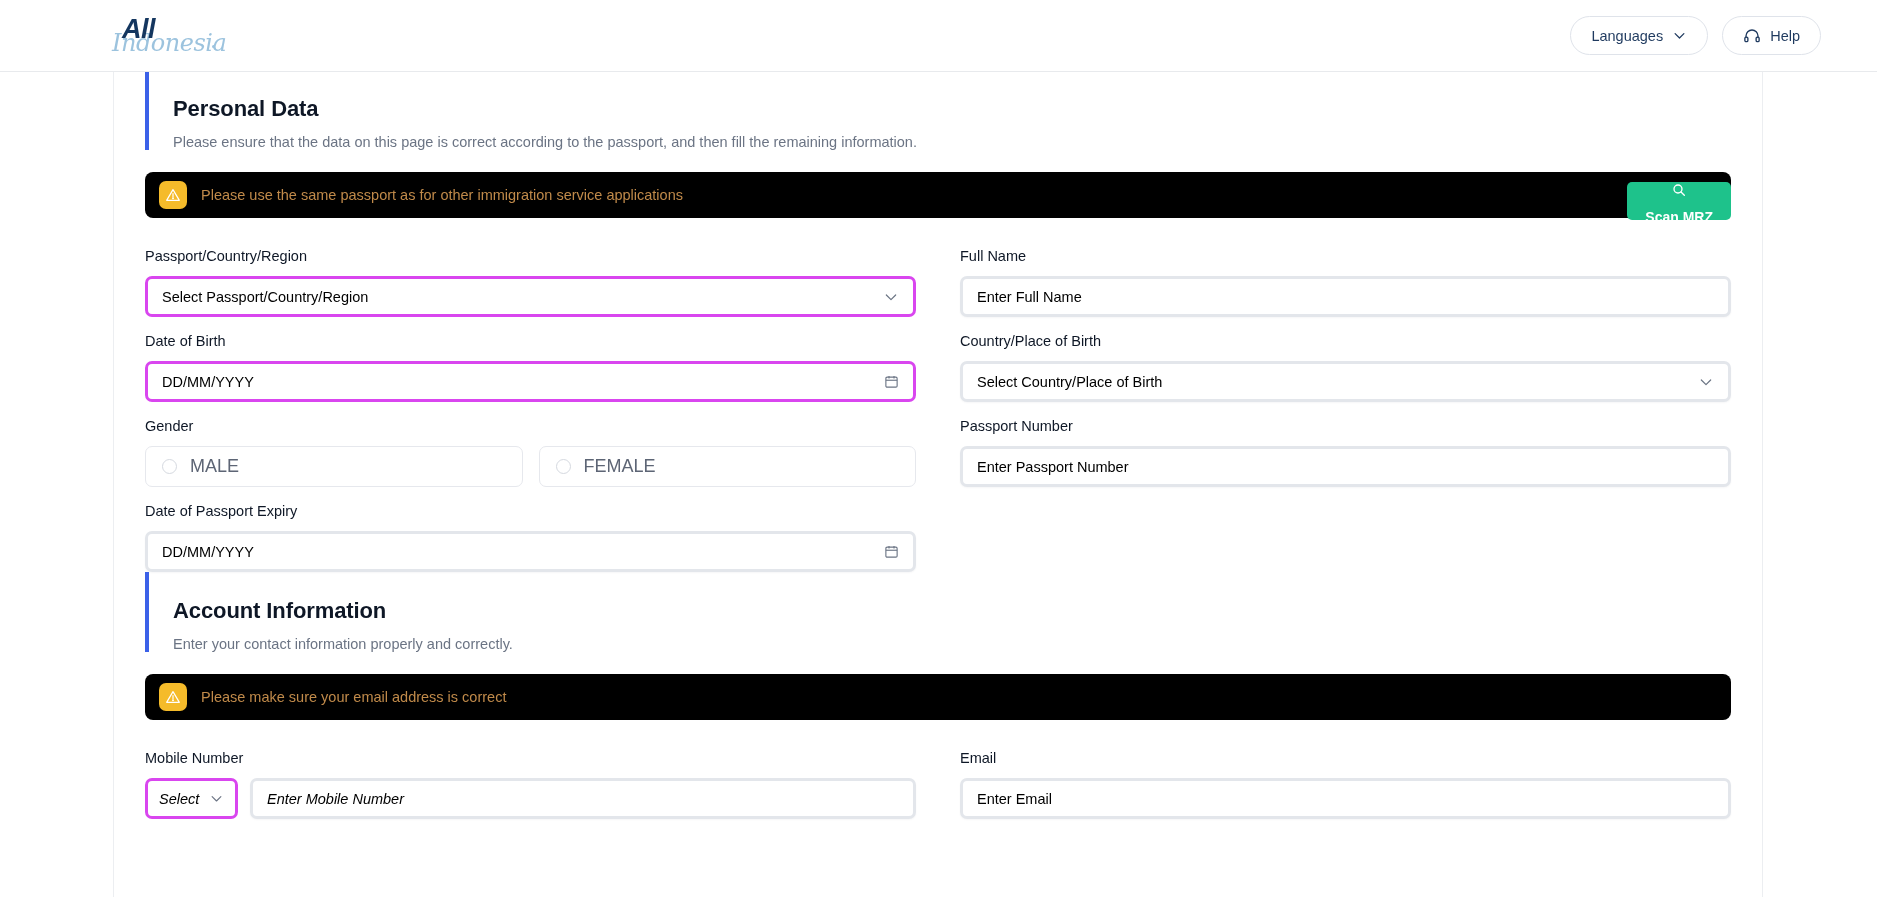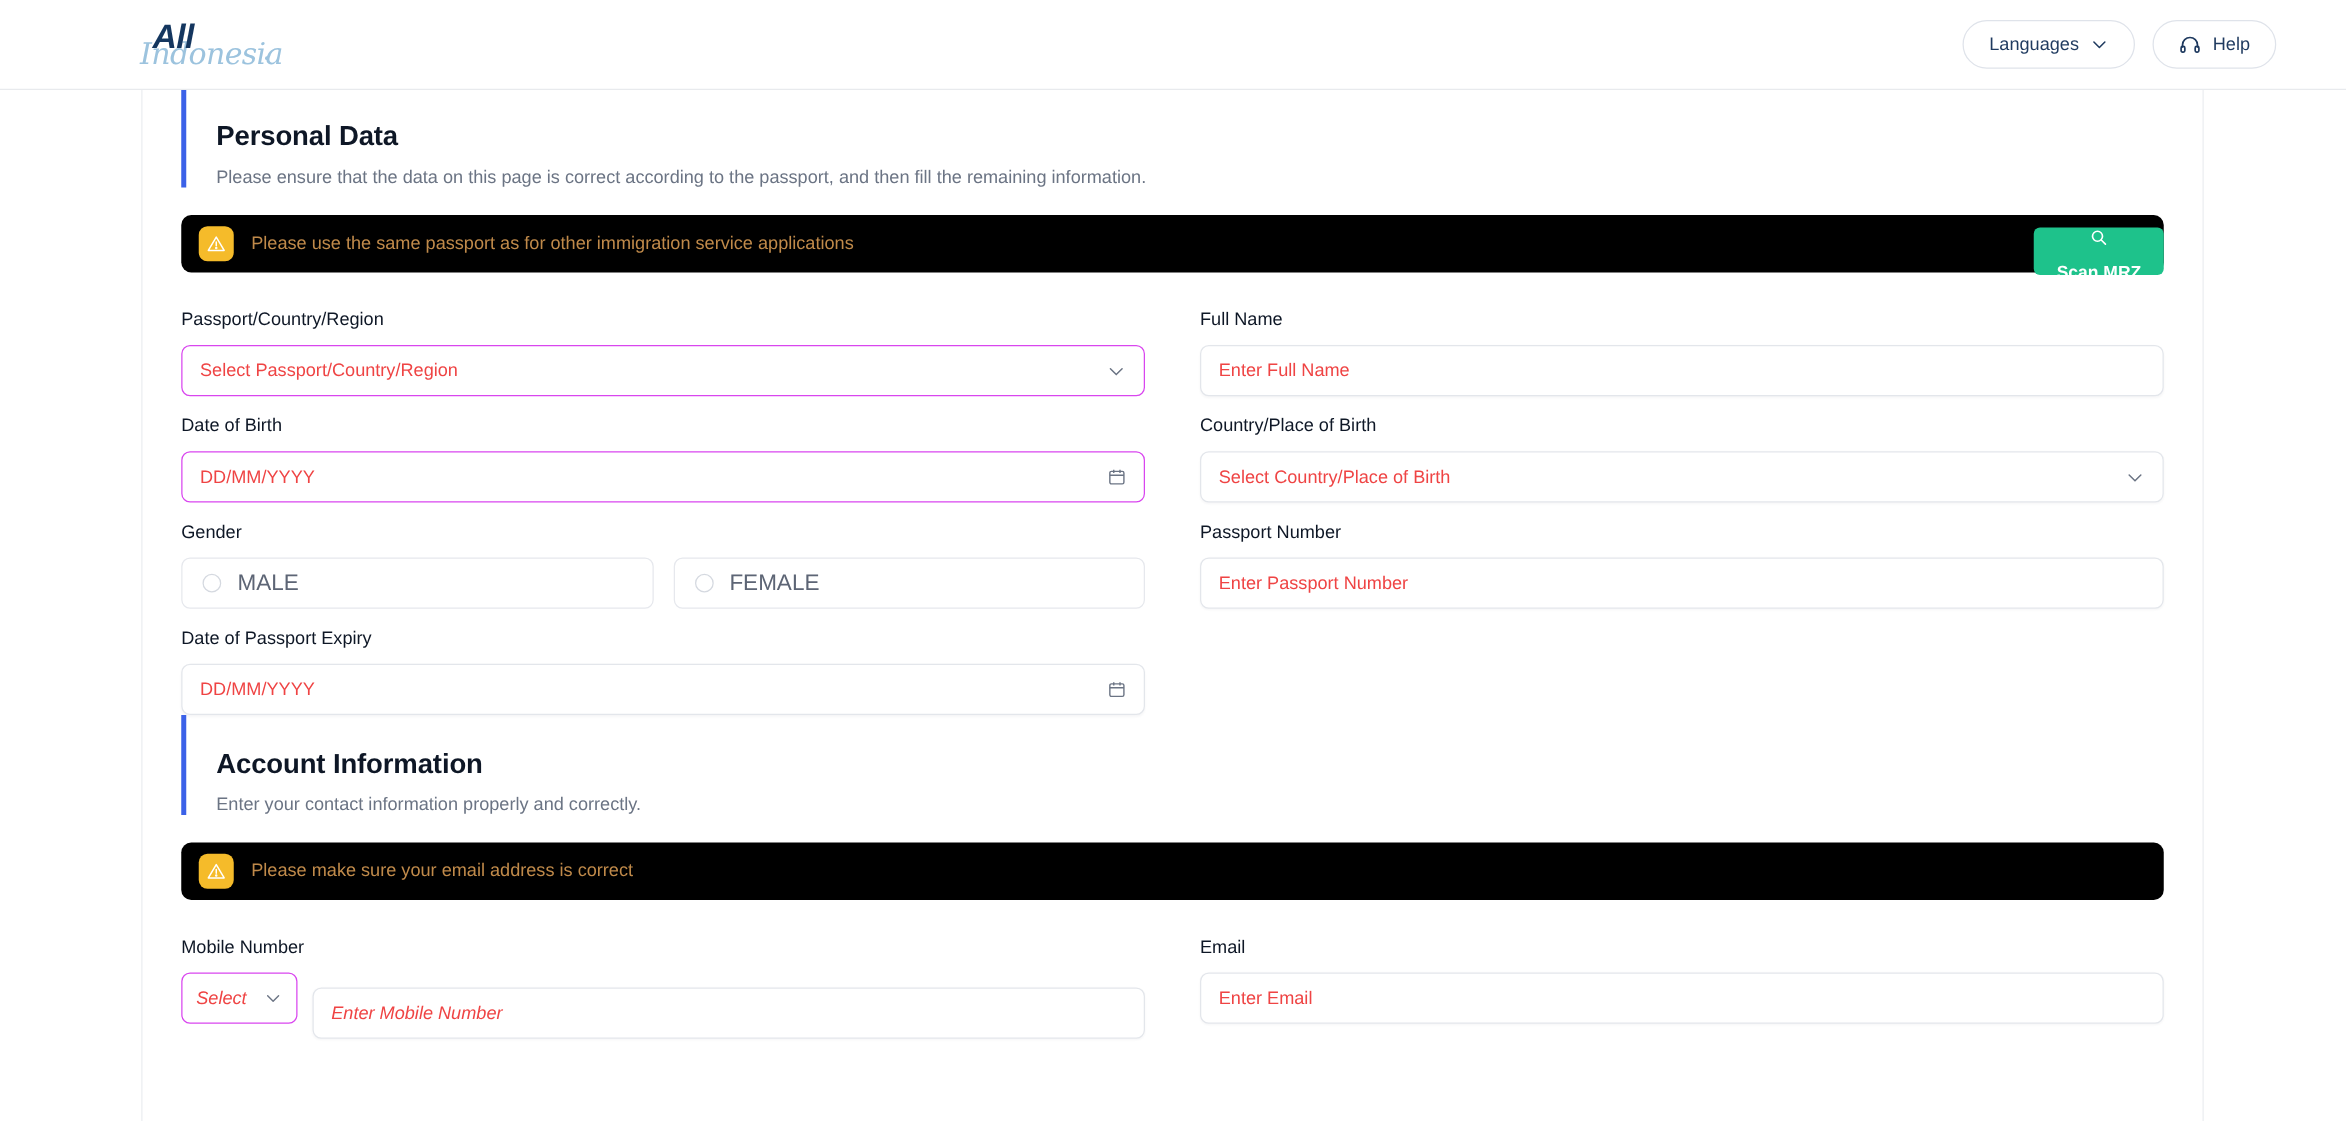--- a/index.html
+++ b/index.html
@@ -165,31 +165,31 @@
   .field { padding-top: 16px; }
   .field-label {
     font-size: 14.5px;
     color: #0e1726;
     margin-bottom: 12px;
     display: block;
   }
   .control {
     position: relative;
     height: 41px;
-    border: 1px solid #d946ef;
+    border: 3px solid #d946ef;
     border-radius: 7px;
     background: #fff;
     display: flex;
     align-items: center;
     padding: 0 14px;
     font-size: 14.5px;
-    color: #ef4444;
+    color: #000000;
     cursor: pointer;
   }
-  .control.shadowed { box-shadow: 0 1px 2px rgba(16,24,40,0.04); border-color: #e3e6eb; margin-top: 12px; }
+  .control.shadowed { box-shadow: 0 1px 2px rgba(16,24,40,0.04); border-color: #e3e6eb; }
   .control .ph { flex: 1 1 auto; }
   .control .trail { flex: 0 0 auto; display: flex; align-items: center; }
 
   .radio-row { display: flex; gap: 16px; }
   .radio-box {
     flex: 1 1 0;
     height: 41px;
     border: 1px solid #e6e8ed;
     border-radius: 7px;
     display: flex;

